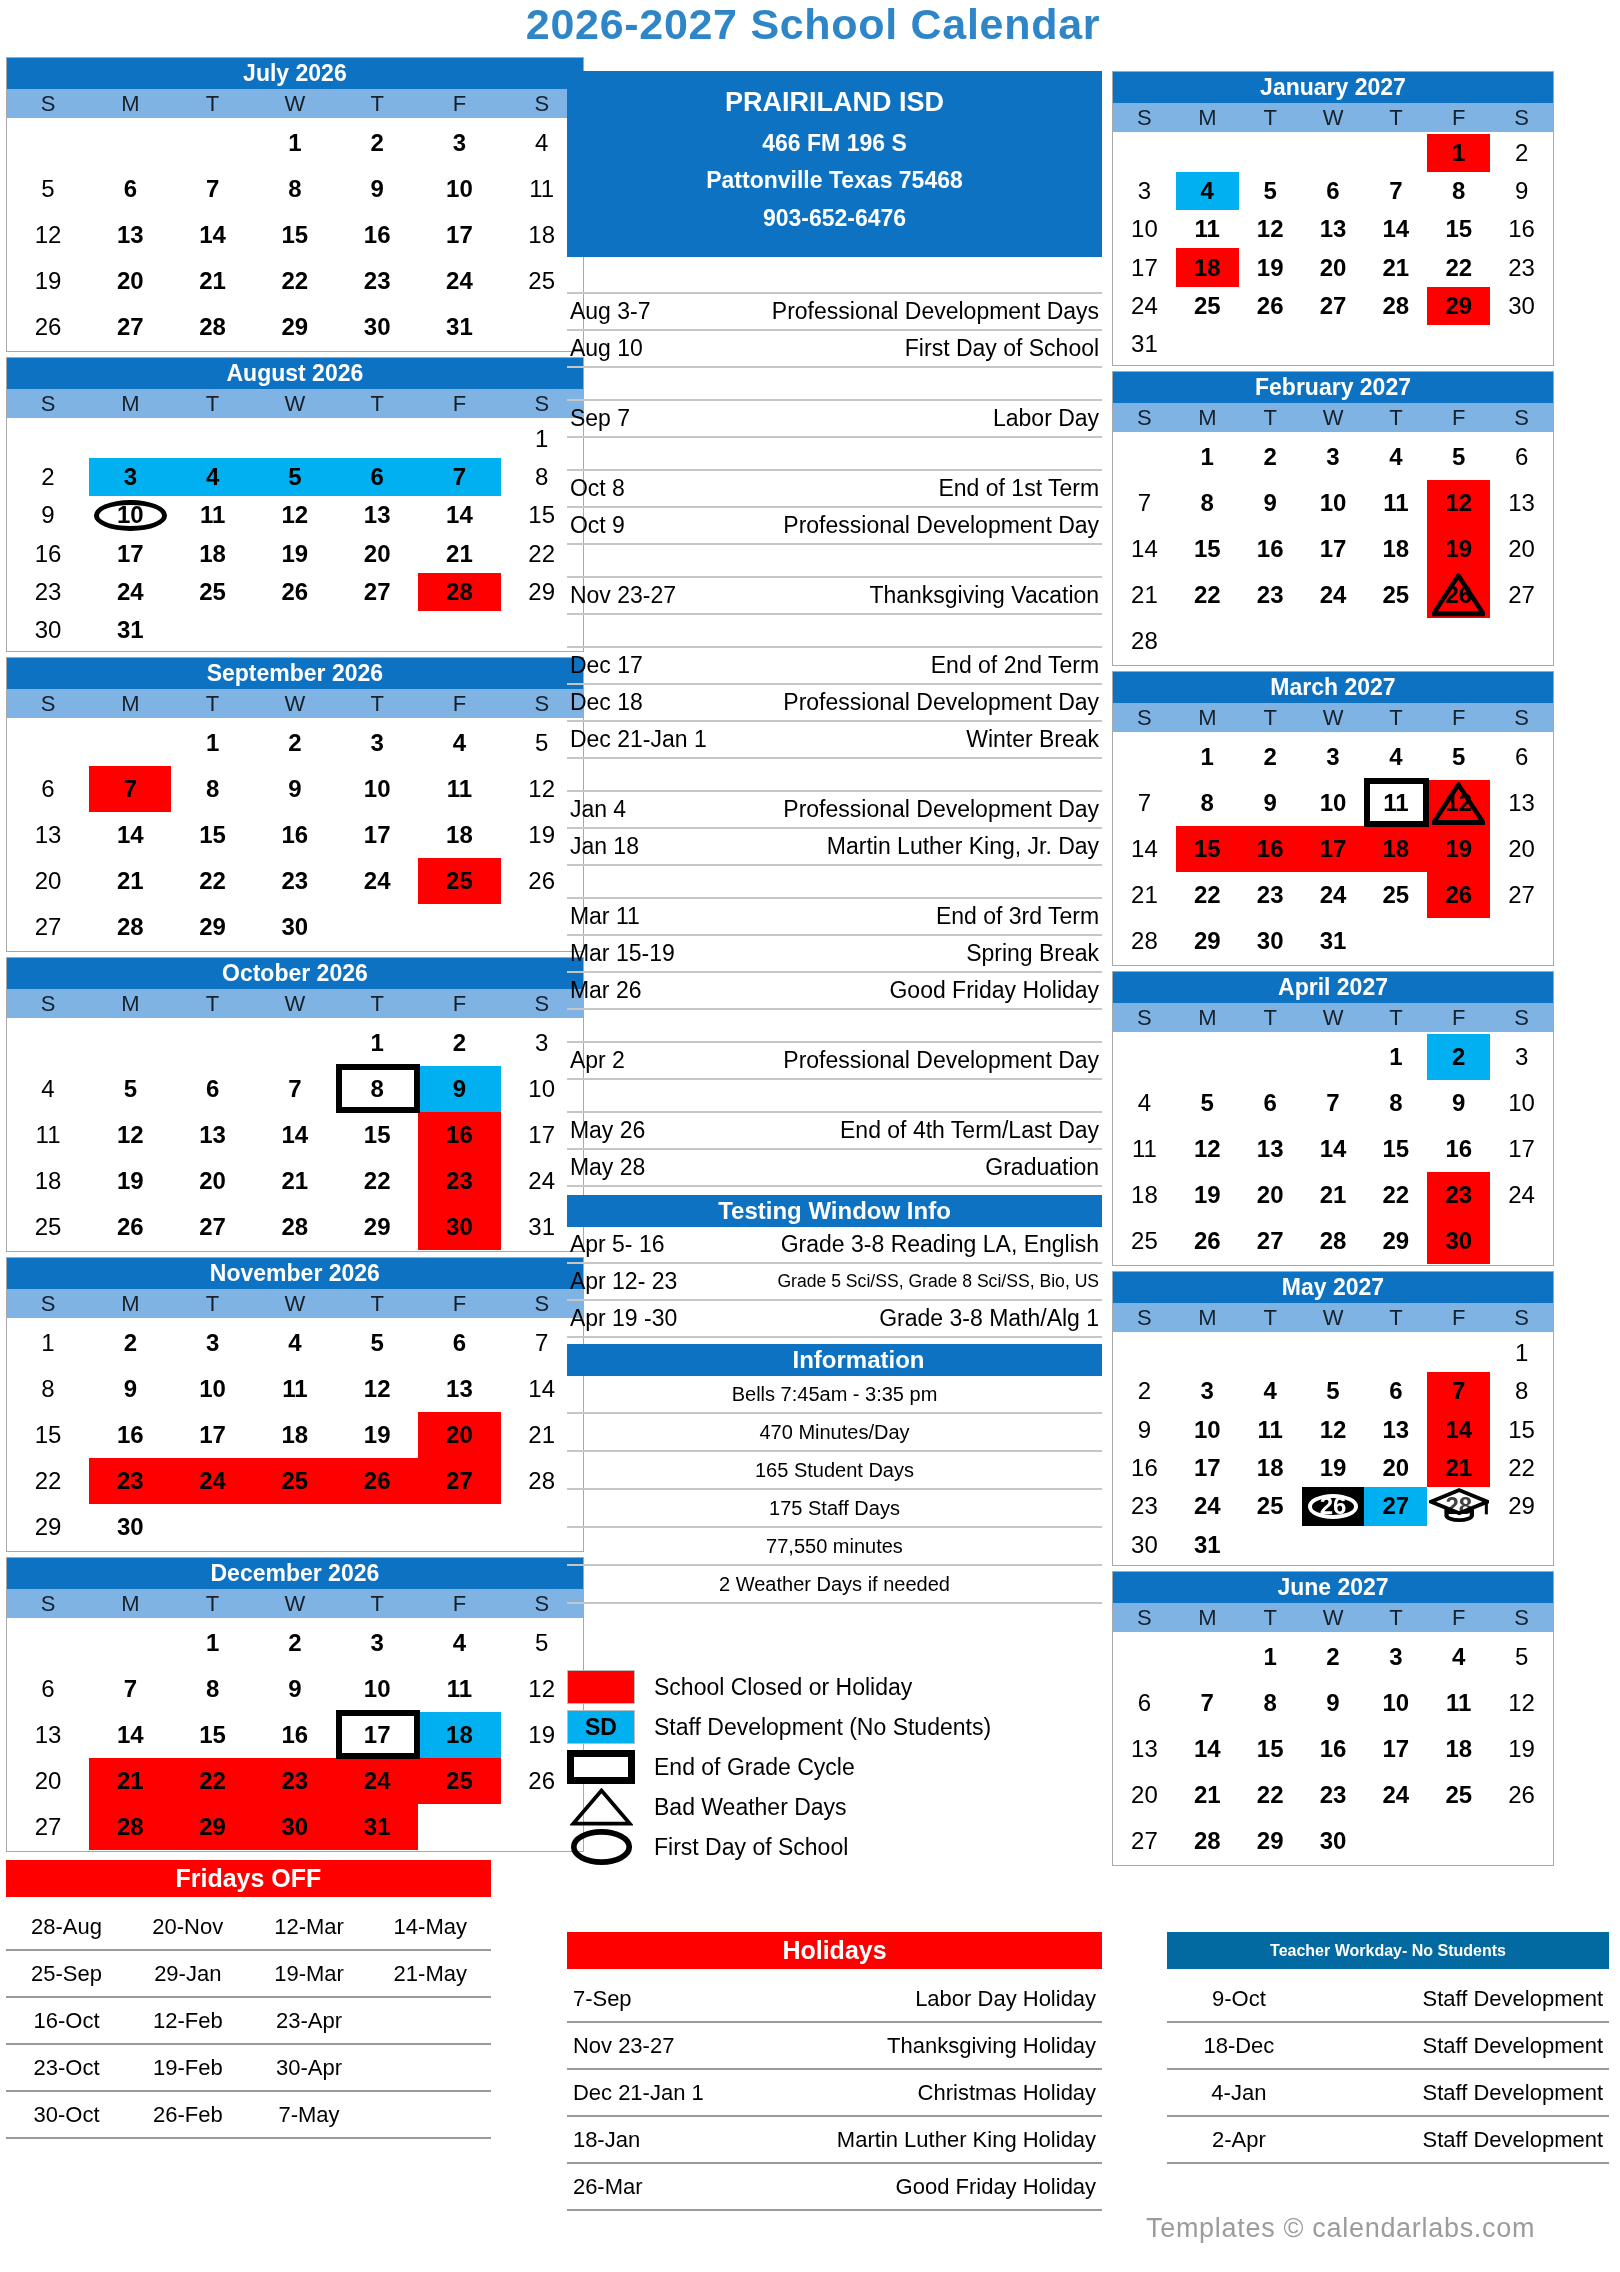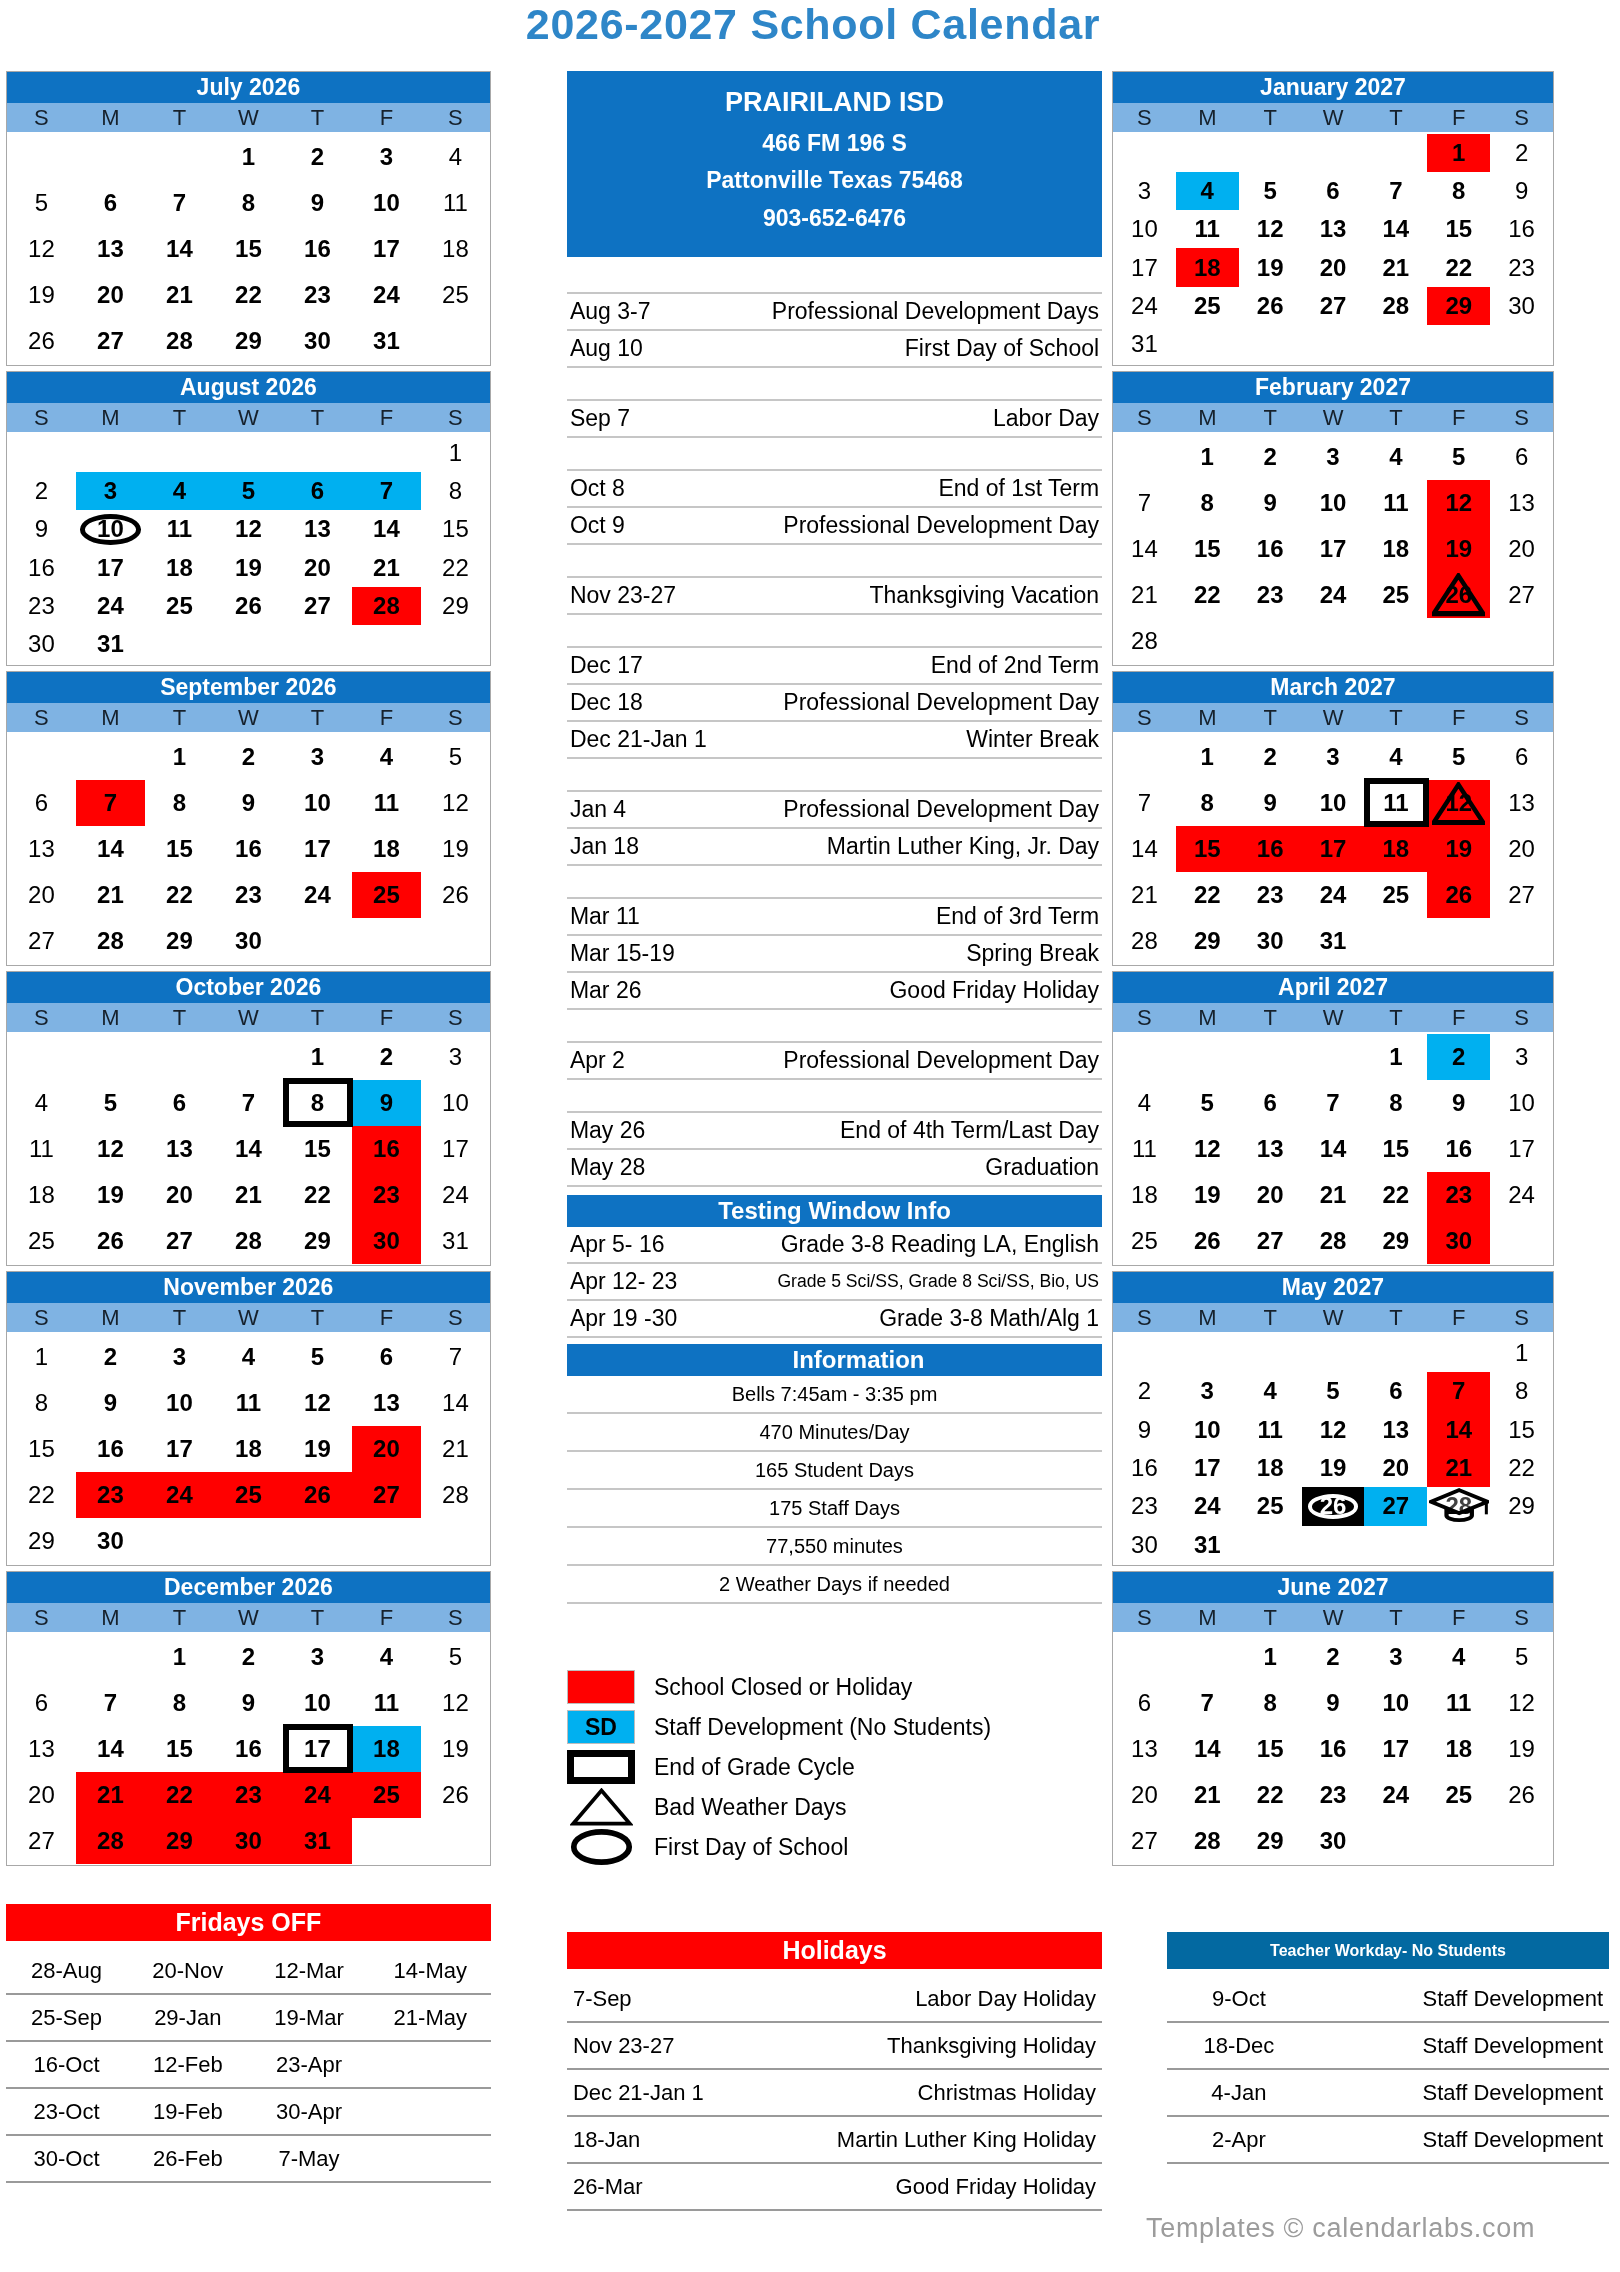--- a/index.html
+++ b/index.html
@@ -5,21 +5,21 @@
   html,body{margin:0;padding:0;}
   body{
     width:1620px;height:2273px;position:relative;background:#fff;
     font-family:"Liberation Sans",sans-serif;color:#000;overflow:hidden;
   }
   .page-title{
     position:absolute;top:0px;left:3px;width:100%;text-align:center;
     font-size:43px;font-weight:bold;color:#2E86C8;letter-spacing:0.7px;
   }
   
-  .col-left{position:absolute;left:5.9px;top:71px;width:485px;}
+  .col-left{position:absolute;left:5.9px;top:57px;width:578px;}
   .col-mid{position:absolute;left:567px;top:71px;width:535px;}
   .col-right{position:absolute;left:1112px;top:71px;width:442px;}
   
   .month{height:295px;margin-bottom:5.1px;border:1.5px solid #a8a8a8;box-sizing:border-box;
          background:#fff;display:flex;flex-direction:column;}
   .month-title{background:#0E72C2;color:#fff;font-weight:bold;font-size:23px;
                height:31px;line-height:31px;text-align:center;flex:0 0 auto;}
   .dow-row{background:#7FB3E3;display:flex;height:29px;flex:0 0 auto;}
   .dow-cell{flex:1;text-align:center;line-height:29px;font-size:22px;color:#16212c;}
   .weeks{flex:1;display:flex;flex-direction:column;padding:1.5px 0;}
@@ -59,21 +59,21 @@
   .legend{margin-top:63px;}
   .legend-item{display:flex;align-items:center;height:40px;}
   .lg-swatch{width:68px;height:34px;margin-right:19px;flex:0 0 auto;
              display:flex;align-items:center;justify-content:center;box-sizing:border-box;}
   .lg-red{background:#FF0000;border:1.5px solid #bdbdbd;}
   .lg-sd{background:#00B0F0;border:1.5px solid #bdbdbd;font-weight:bold;font-size:23px;color:#000;}
   .lg-box{border:7.3px solid #000;background:#fff;}
   .lg-shape svg{display:block;}
   .legend-label{font-size:23px;}
   
-  .fridays{position:absolute;left:5.9px;top:1904px;width:485px;}
+  .fridays{position:absolute;left:5.9px;top:1860px;width:485px;}
   .holidays{position:absolute;left:567px;top:1932px;width:535px;}
   .workday{position:absolute;left:1167px;top:1932px;width:442px;}
   .red-header{background:#FF0000;color:#fff;font-weight:bold;font-size:25px;
               height:37px;line-height:37px;text-align:center;}
   .blue-header{background:#0369a1;color:#fff;font-weight:bold;font-size:16px;
                height:37px;line-height:37px;text-align:center;}
   .tbl-rows{margin-top:7.3px;}
   .fr-row{display:flex;height:45px;align-items:center;border-bottom:2.2px solid #9a9a9a;
           font-size:22px;}
   .fr-cell{flex:1;text-align:center;}

